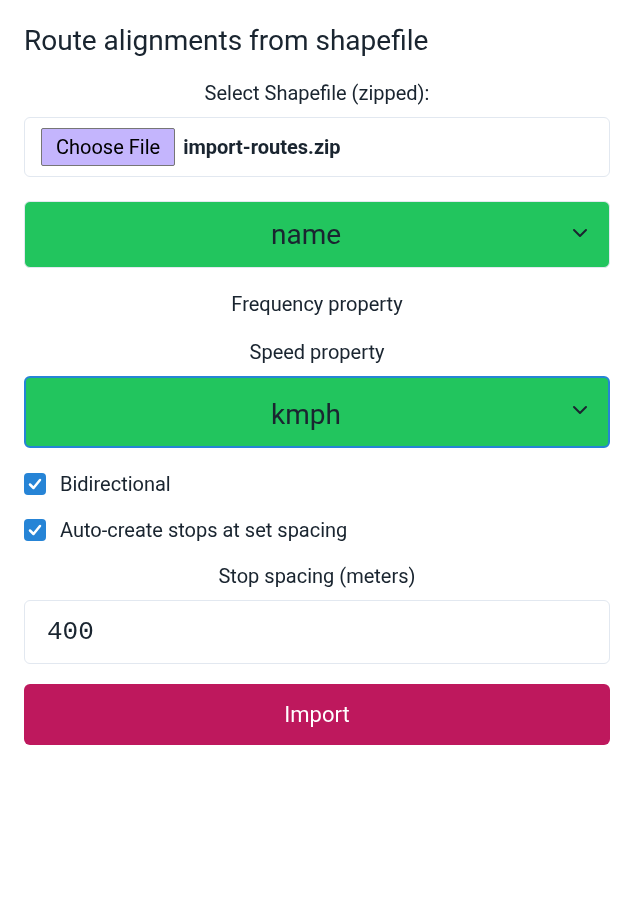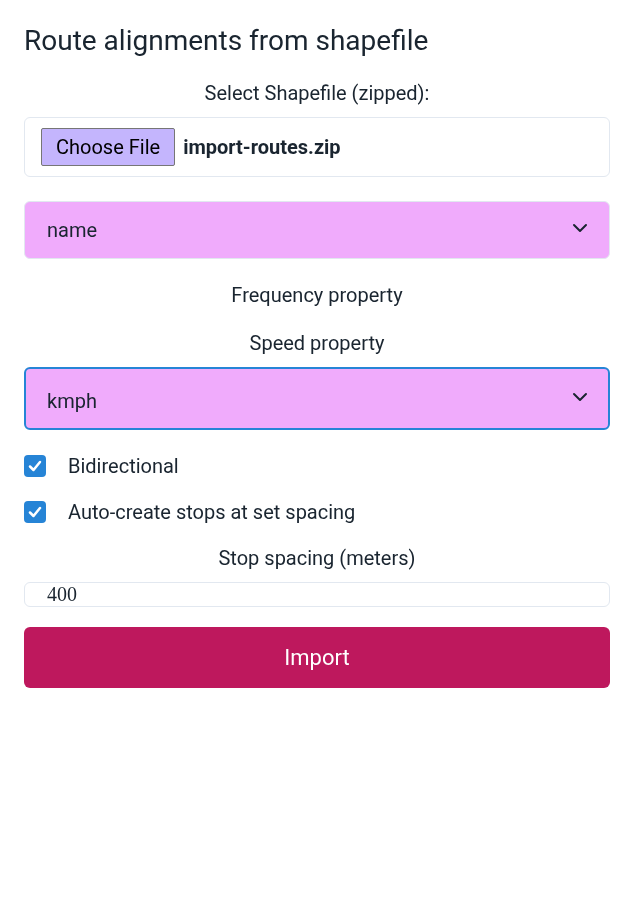--- a/index.html
+++ b/index.html
@@ -59,26 +59,26 @@
     }
     .select-wrapper {
       position: relative;
       width: 100%;
     }
     .select-input {
       width: 100%;
       border: 1px solid #e2e8f0;
       border-radius: 6px;
       padding: 16px 44px 16px 22px;
-      font-size: 20px;
-      color: #1a2530;
-      background: #f0abfc;
+      font-size: 28px;
+      color: #1a2530;
+      background: #22c55e;
       cursor: pointer;
       font-family: inherit;
-      text-align: left;
+      text-align: center;
       appearance: none;
       -webkit-appearance: none;
     }
     .select-input.focused {
       border: 2px solid #2684d6;
       padding: 20px 43px 15px 21px;
     }
     .chevron-down {
       position: absolute;
       right: 22px;
@@ -86,21 +86,21 @@
       transform: translateY(-50%);
       pointer-events: none;
     }
     .chevron-down svg {
       width: 16px;
       height: 16px;
     }
     .checkbox-row {
       display: flex;
       align-items: center;
-      gap: 22px;
+      gap: 14px;
       margin-bottom: 22px;
     }
     .checkbox-box {
       width: 22px;
       height: 22px;
       background: #2684d6;
       border-radius: 4px;
       display: flex;
       align-items: center;
       justify-content: center;
@@ -113,25 +113,25 @@
     }
     .checkbox-label {
       font-size: 20px;
       color: #1a2530;
       cursor: pointer;
     }
     .text-input {
       width: 100%;
       border: 1px solid #e2e8f0;
       border-radius: 6px;
-      padding: 0 22px;
-      font-size: 20px;
+      padding: 16px 22px;
+      font-size: 26px;
       color: #1a2530;
       background: #ffffff;
-      font-family: Liberation Serif, serif;
+      font-family: Liberation Mono, monospace;
     }
     .import-btn {
       width: 100%;
       background: #be185d;
       border: none;
       border-radius: 6px;
       padding: 18px;
       font-size: 22px;
       color: #ffffff;
       cursor: pointer;

